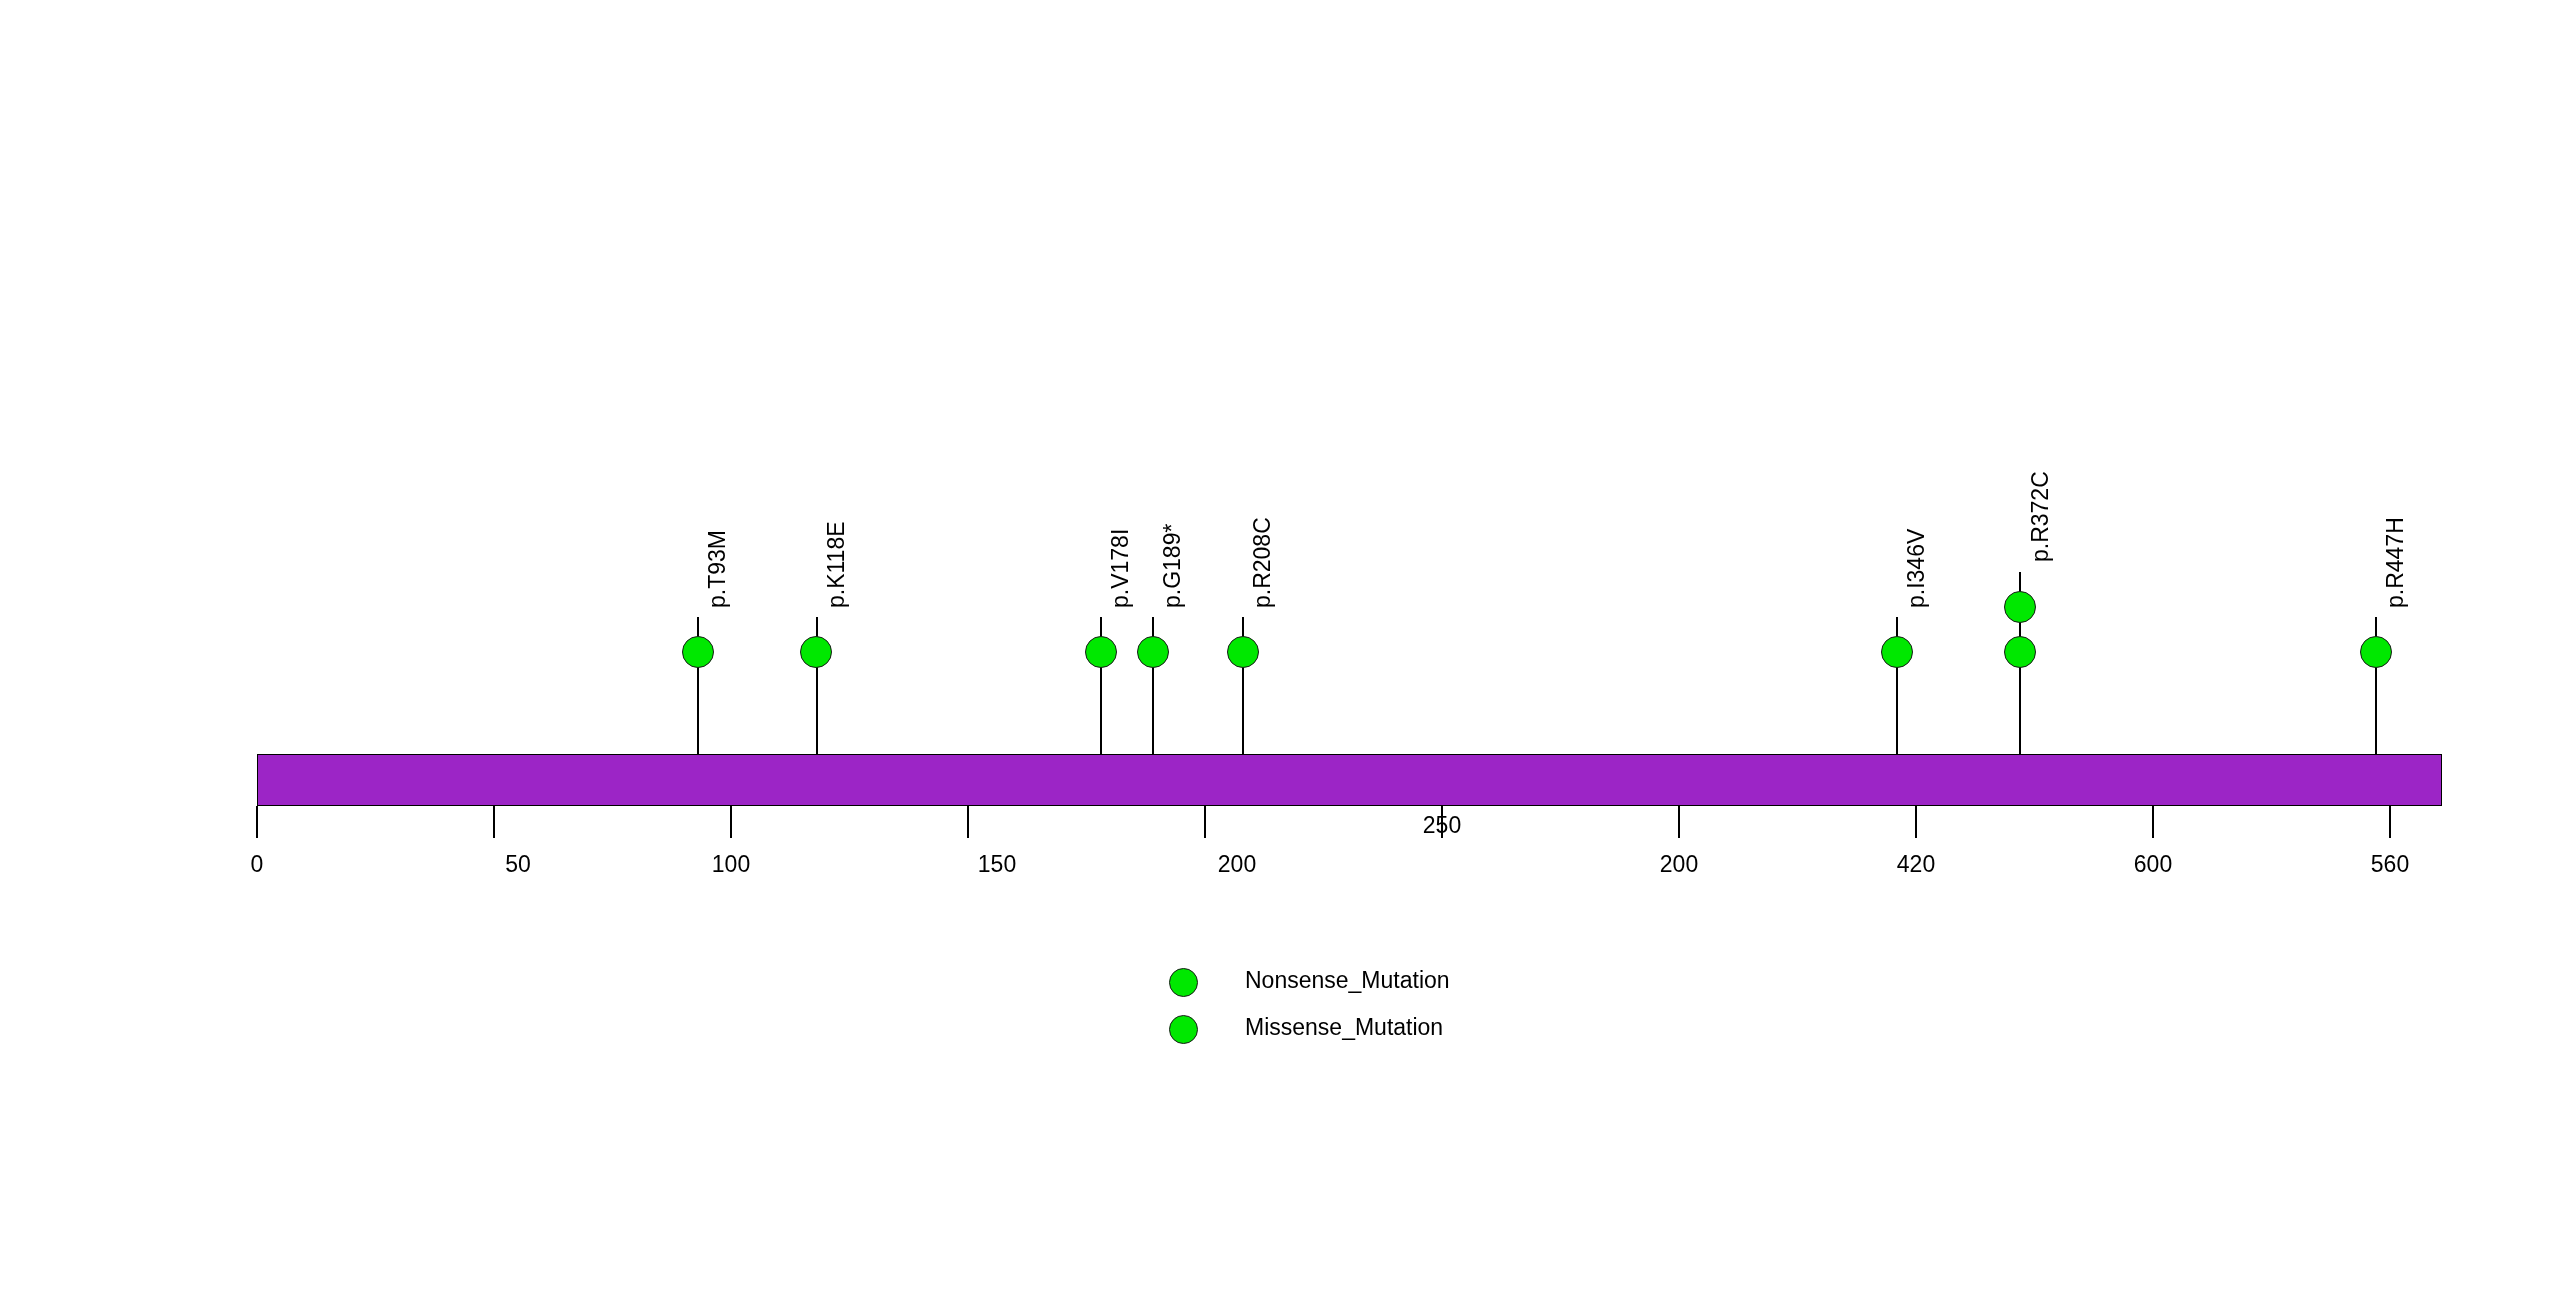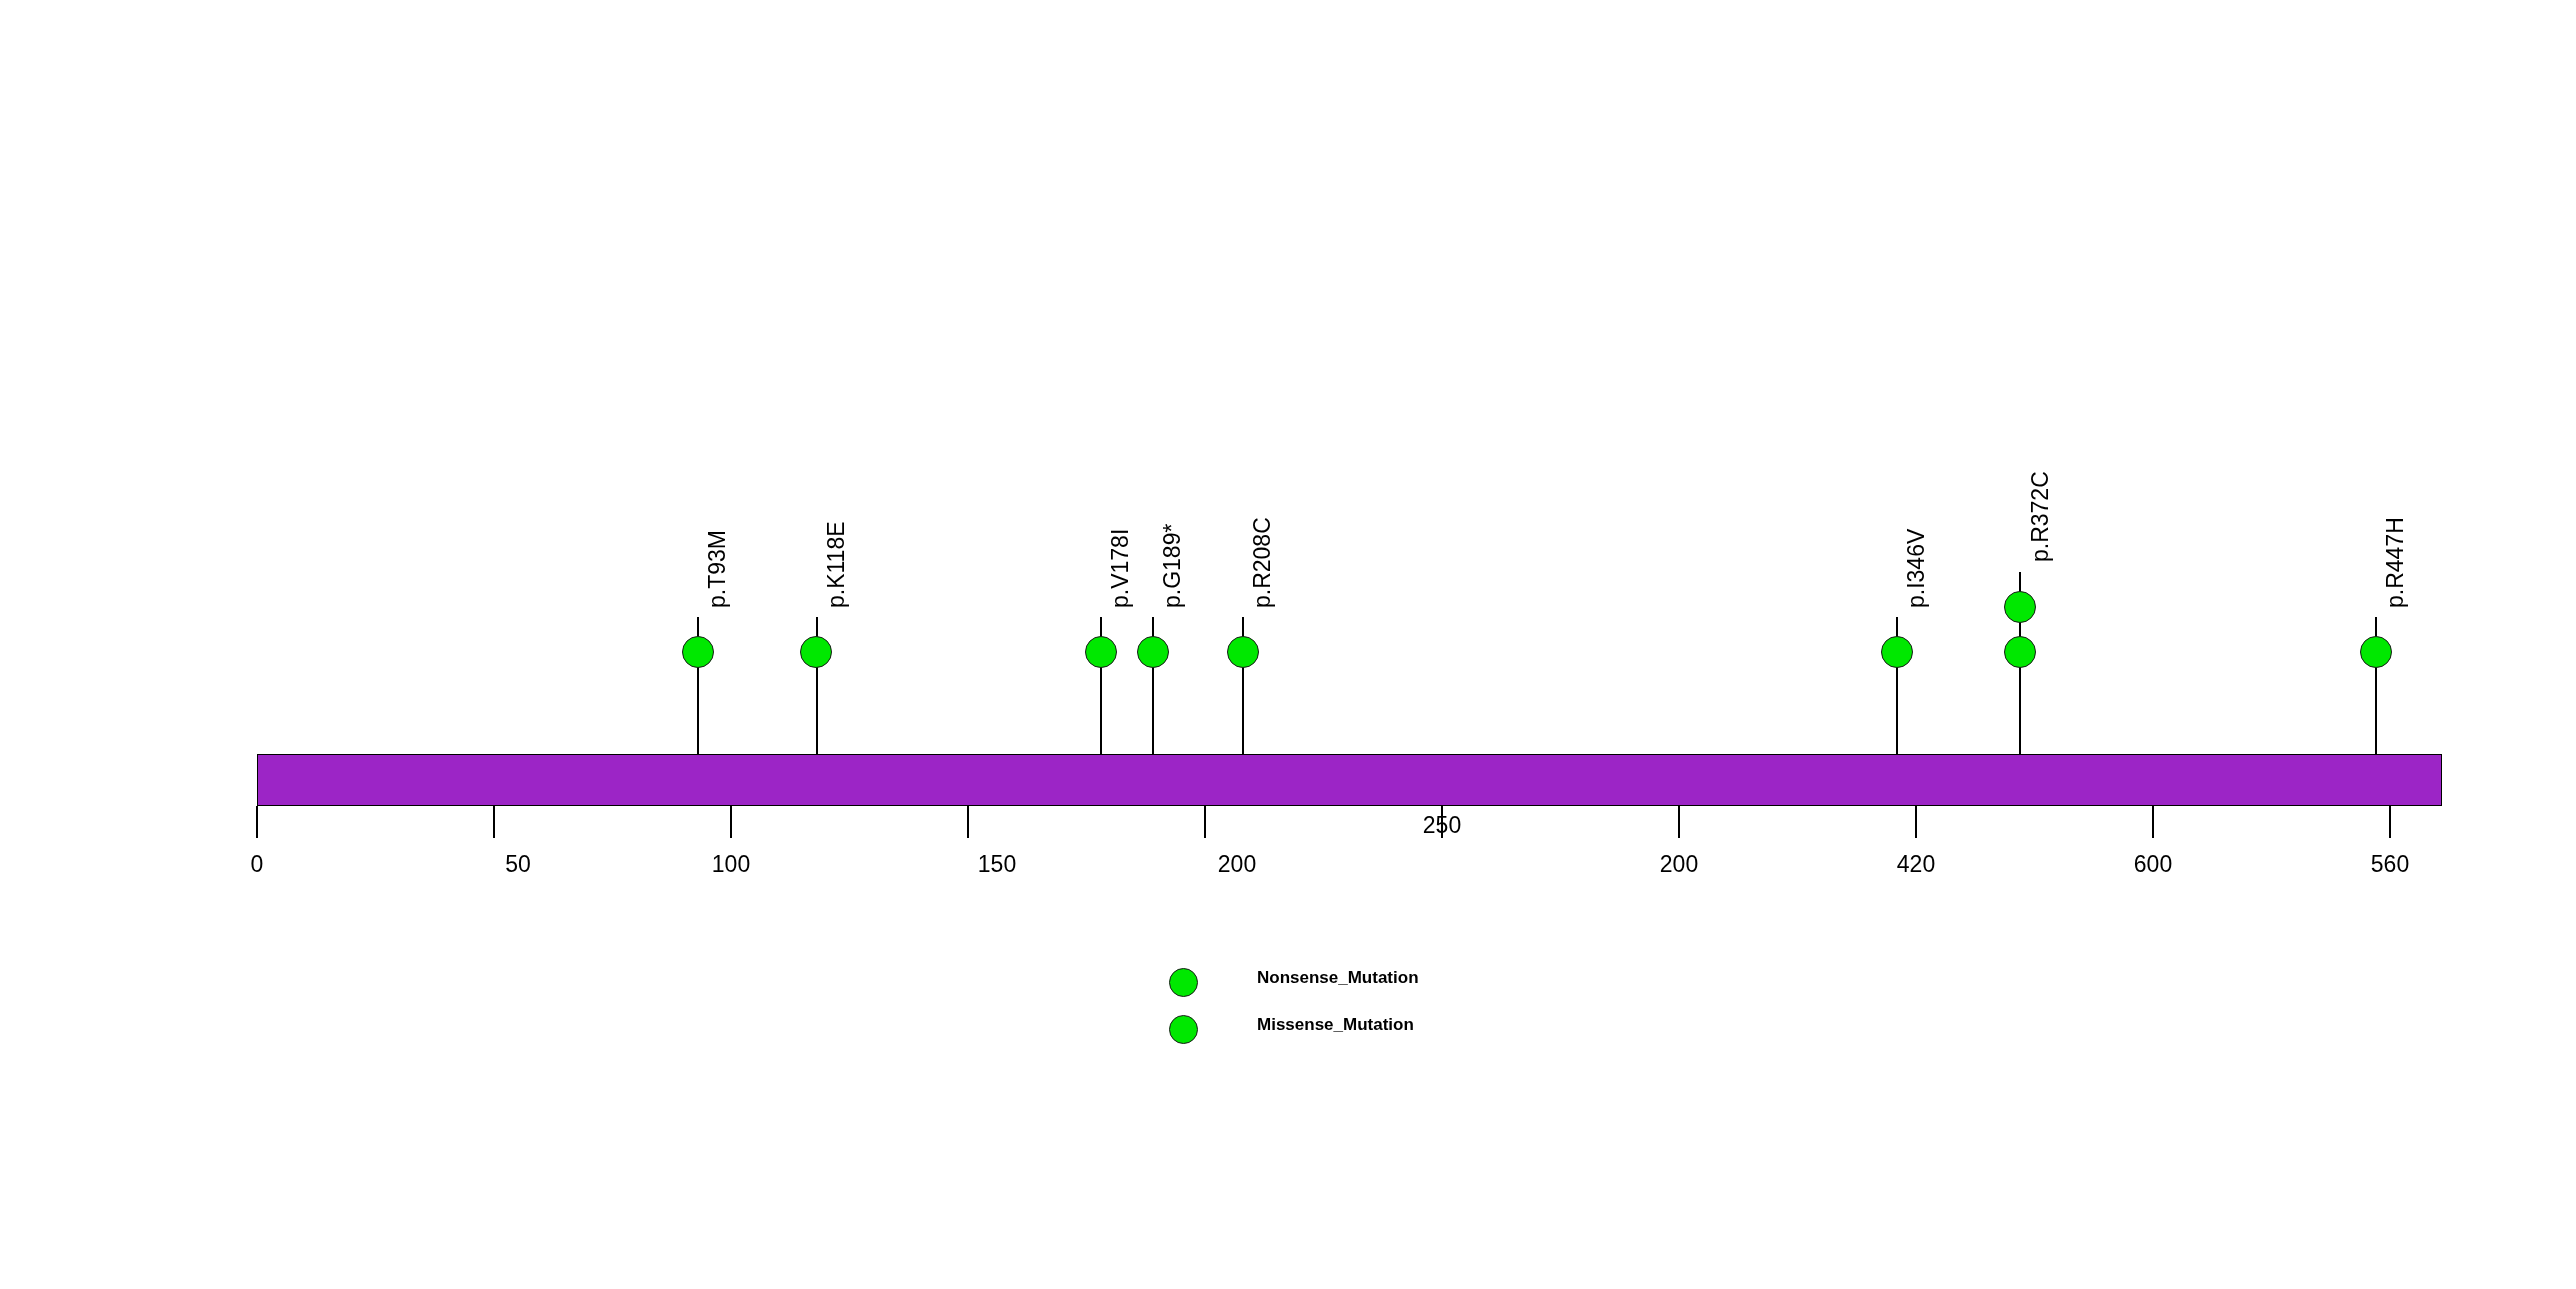--- a/index.html
+++ b/index.html
@@ -78,27 +78,26 @@
     left: 0;
     top: 7.6px;
     width: 29px;
     height: 29px;
     border-radius: 50%;
     box-sizing: border-box;
     border: 1.1px solid #1a1a1a;
   }
   .legend-label {
     position: absolute;
-    left: 88px;
+    left: 76px;
     top: 9.2px;
-    font-size: 17px;
+    font-size: 23px;
     line-height: 1;
     white-space: nowrap;
     color: #000000;
-    font-weight: bold;
   }
 </style>
 </head>
 <body>
 
 <div id="plot-root">
 
   <div class="protein-bar" style="left: 257px; width: 2185px; top: 754px; height: 52px; background: rgb(156, 37, 198); border-color: rgb(0, 0, 0);"></div>
 
   <div id="axis-layer">

